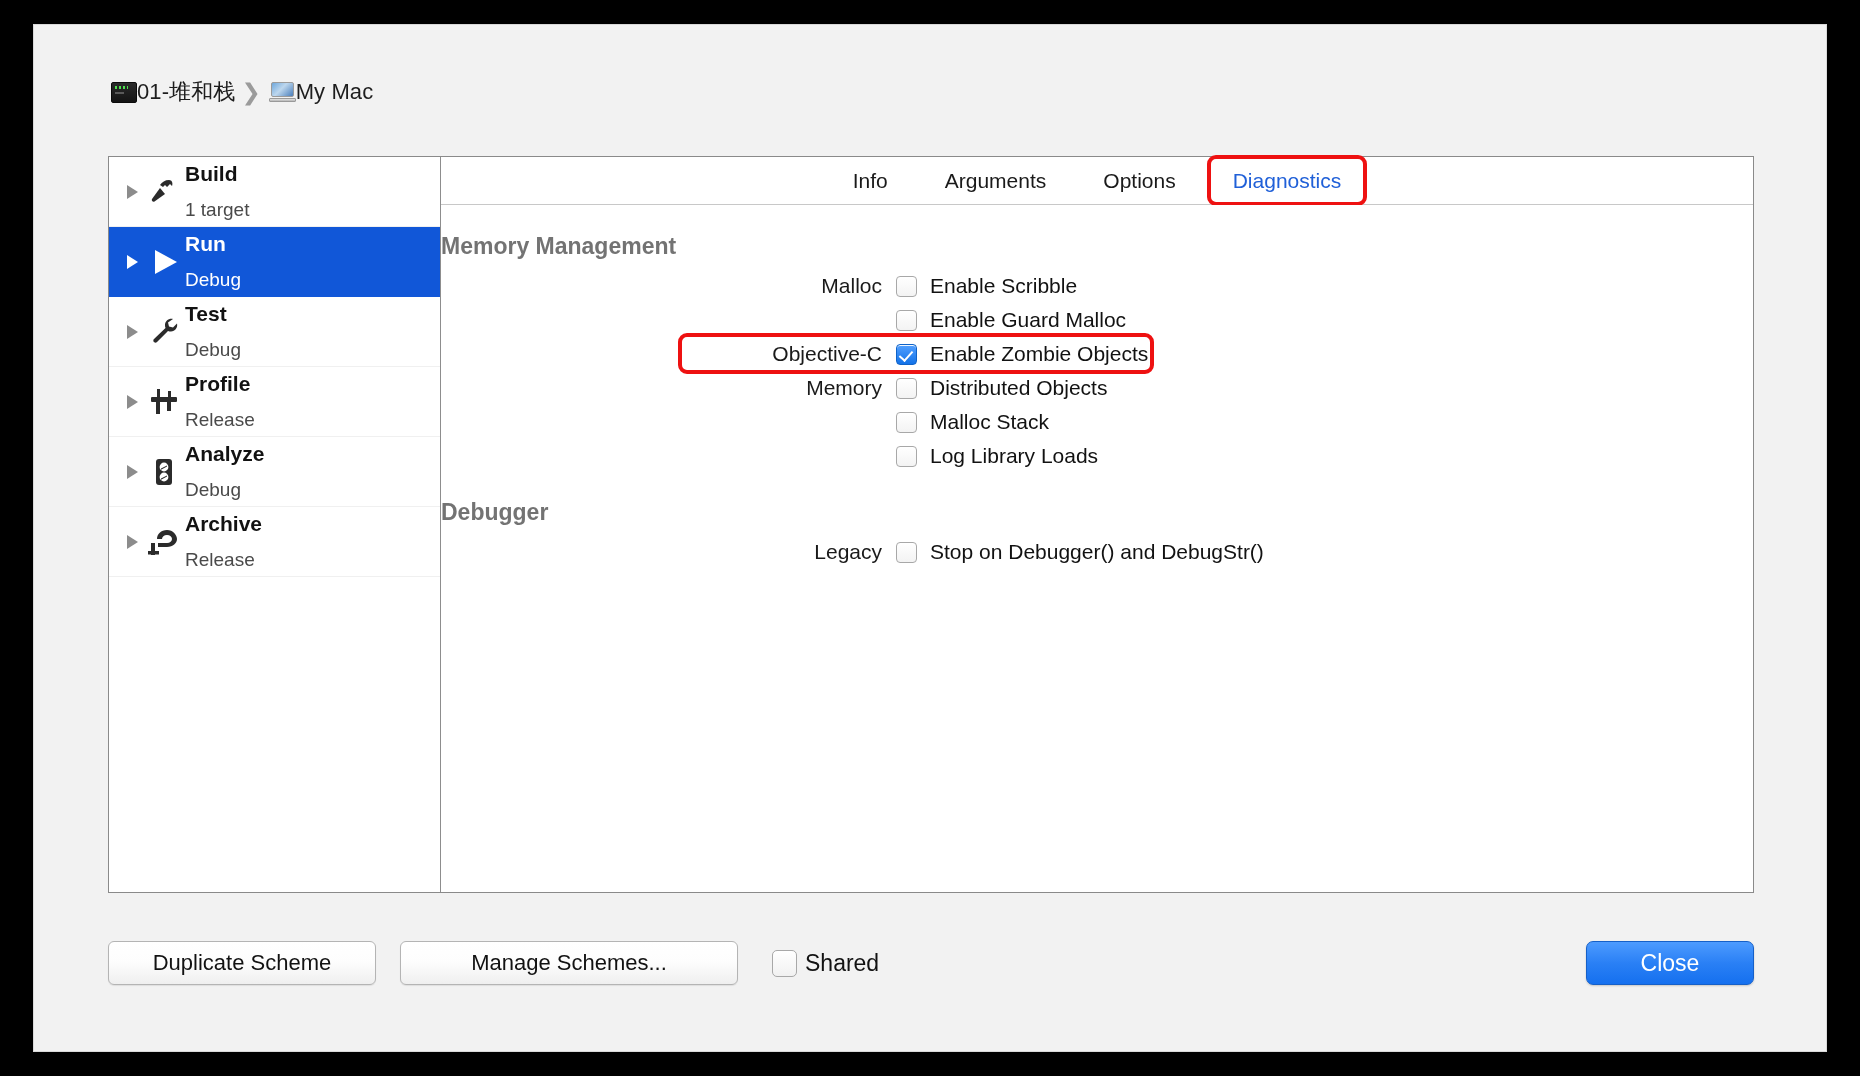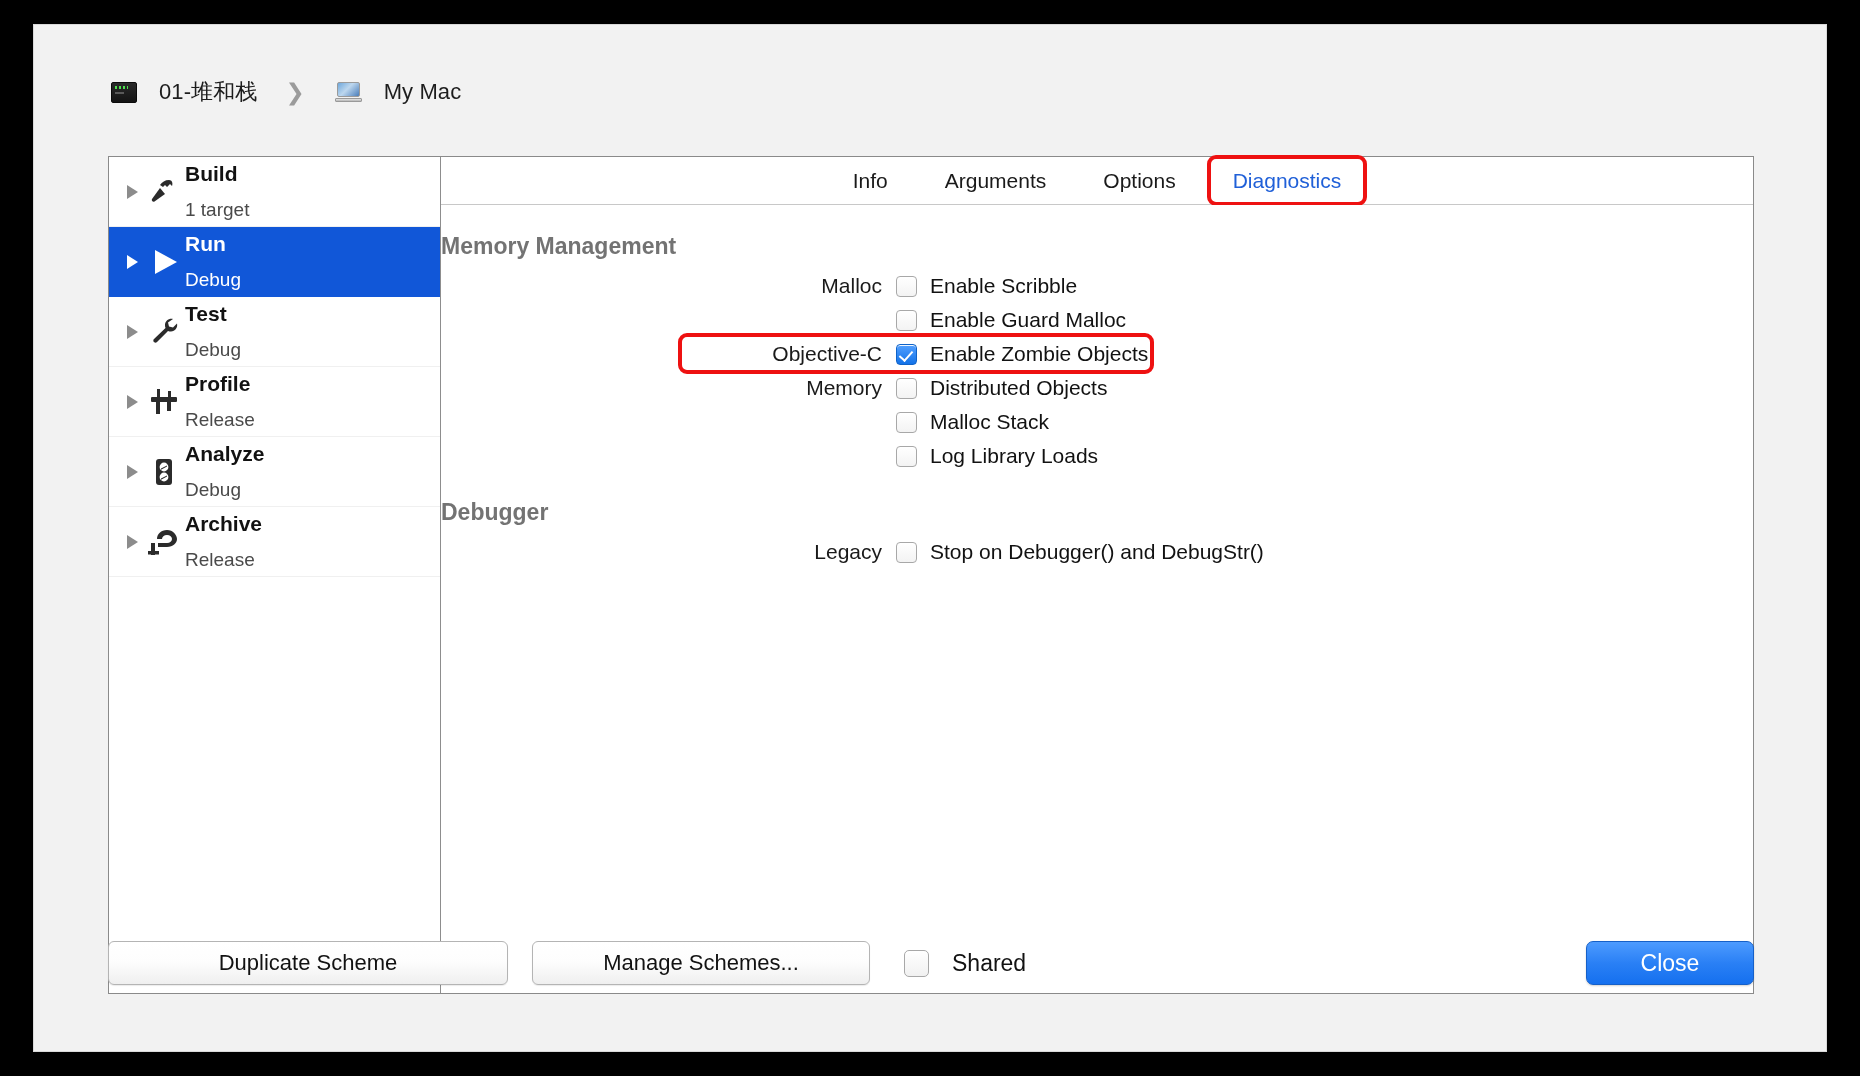--- a/index.html
+++ b/index.html
@@ -18,21 +18,21 @@
     width: 1794px; height: 1028px;
     background: #f2f2f2;
     border: 1px solid #d9d9d9;
   }
 
   
   .breadcrumb {
     position: absolute; left: 77px; top: 50px;
     height: 34px;
     display: flex; align-items: center;
-    gap: 22px;
+    gap: 0;
   }
   .bc-icon-app {
     width: 26px; height: 21px;
     background: linear-gradient(#2a2a2a, #141414);
     border: 1px solid #0b0b0b;
     border-radius: 2px;
     position: relative; flex: none;
   }
   .bc-icon-app::before {
     content:"";
@@ -63,21 +63,21 @@
   .bc-icon-mac .base {
     position:absolute; left:0; bottom:1px; width:27px; height:4px;
     background: linear-gradient(#e6e6e6,#b5b5b5);
     border:1px solid #9a9a9a; border-radius:1px;
   }
 
   
   .content-box {
     position: absolute;
     left: 74px; top: 131px;
-    width: 1646px; height: 838px;
+    width: 1646px; height: 737px;
     border: 1px solid #8a8a8a;
     background: #ffffff;
     display: flex;
   }
   .sidebar {
     width: 332px; height: 100%;
     background: #ffffff;
     border-right: 1px solid #8d8d8d;
     overflow: hidden;
   }
@@ -205,24 +205,24 @@
   .btn {
     height: 44px;
     border: 1px solid #b4b4b4;
     border-radius: 6px;
     background: linear-gradient(#ffffff 0%, #fdfdfd 48%, #efefef 100%);
     box-shadow: 0 1px 1px rgba(0,0,0,.08);
     font-size: 22px; color: #121212;
     display:flex; align-items:center; justify-content:center;
     white-space: nowrap;
   }
-  .btn-dup { width: 400px; }
+  .btn-dup { width: 268px; }
   .btn-manage { width: 338px; margin-left: 24px; }
   .shared-wrap {
-    display:flex; align-items:center; margin-left: 34px; gap: 23px;
+    display:flex; align-items:center; margin-left: 34px; gap: 8px;
   }
   .shared-cb {
     width: 25px; height: 27px;
     border: 1px solid #a8a8a8; border-radius: 5px;
     background: linear-gradient(#ffffff,#f1f1f1);
   }
   .shared-label { font-size: 23px; color:#121212; }
   .btn-close {
     width: 168px; height: 44px;
     margin-left: auto;

